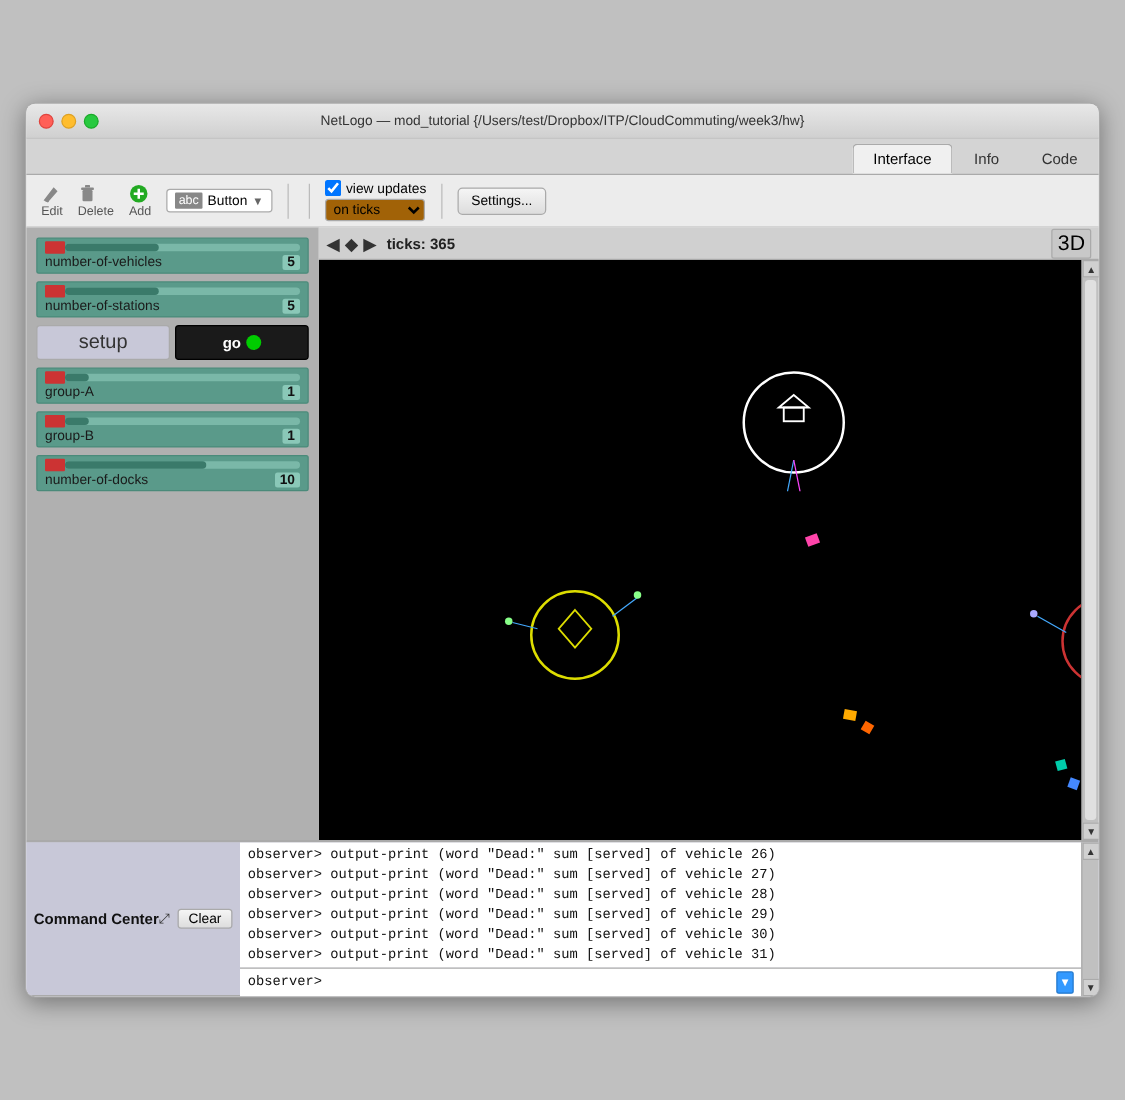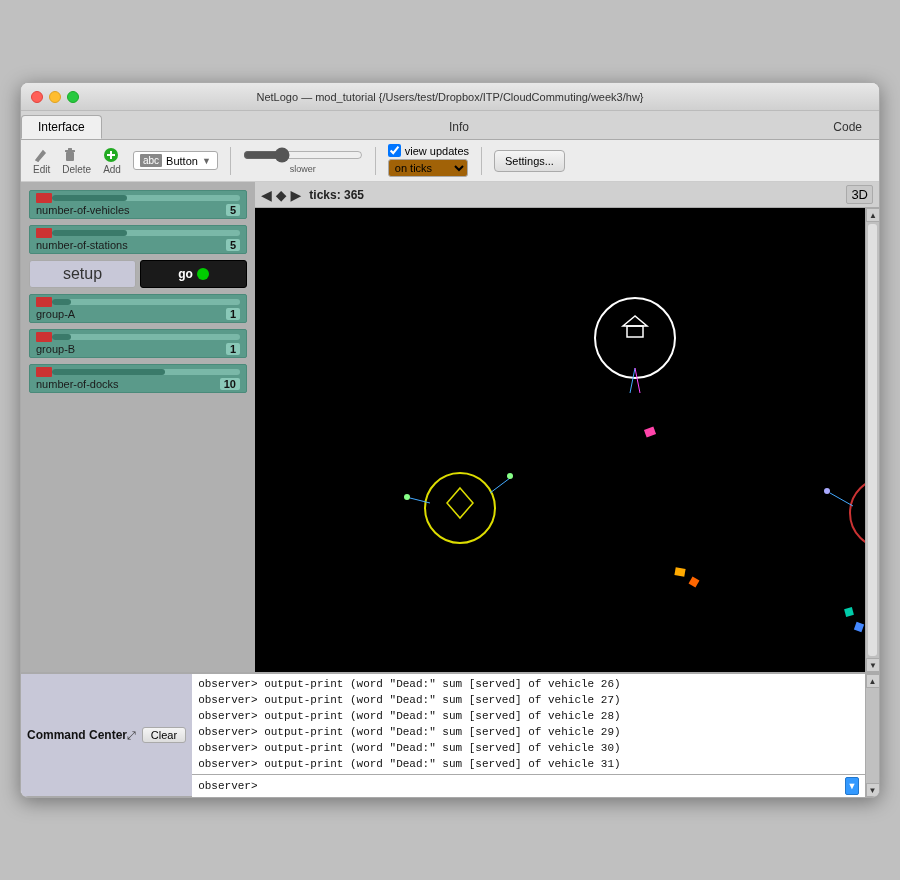--- a/index.html
+++ b/index.html
@@ -46,21 +46,21 @@
       position: absolute;
       left: 50%;
       transform: translateX(-50%);
       font-size: 11px;
       color: #333;
       white-space: nowrap;
     }
     .tab-bar {
       background: #d4d4d4;
       display: flex;
-      justify-content: space-between;
+      justify-content: flex-end;
       padding: 4px 0 0 0;
       border-bottom: 1px solid #aaa;
       gap: 0;
     }
     .tab {
       padding: 4px 16px;
       font-size: 12px;
       cursor: pointer;
       border-radius: 4px 4px 0 0;
       border: 1px solid transparent;
@@ -287,21 +287,21 @@
       cursor: pointer;
       color: #333;
     }
     .ticks-label {
       font-size: 12px;
       color: #222;
       font-weight: bold;
     }
     .view-3d {
       margin-left: auto;
-      font-size: 13px;
+      font-size: 17px;
       background: #c8c8c8;
       border: 1px solid #aaa;
       border-radius: 2px;
       padding: 1px 4px;
       cursor: pointer;
     }
     .simulation-canvas {
       flex: 1;
       background: #000;
       position: relative;
@@ -485,24 +485,20 @@
     </div>
 
     <div class="button-widget">
       <span style="background:#888; color:white; padding:1px 3px; font-size:10px; border-radius:1px;">abc</span>
       <span>Button</span>
       <span class="dropdown-arrow">▼</span>
     </div>
 
     <div class="separator"></div>
 
-    <div class="speed-slider-group">
-      <input type="range" class="speed-slider" value="30" min="0" max="100" style="">
-      <span class="speed-label">slower</span>
-    </div>
 
     <div class="separator"></div>
 
     <div class="view-updates-group">
       <div class="checkbox-row">
         <input type="checkbox" checked="" style="">
         <span>view updates</span>
       </div>
       <div class="on-ticks-row">
         <select class="on-ticks-select">

